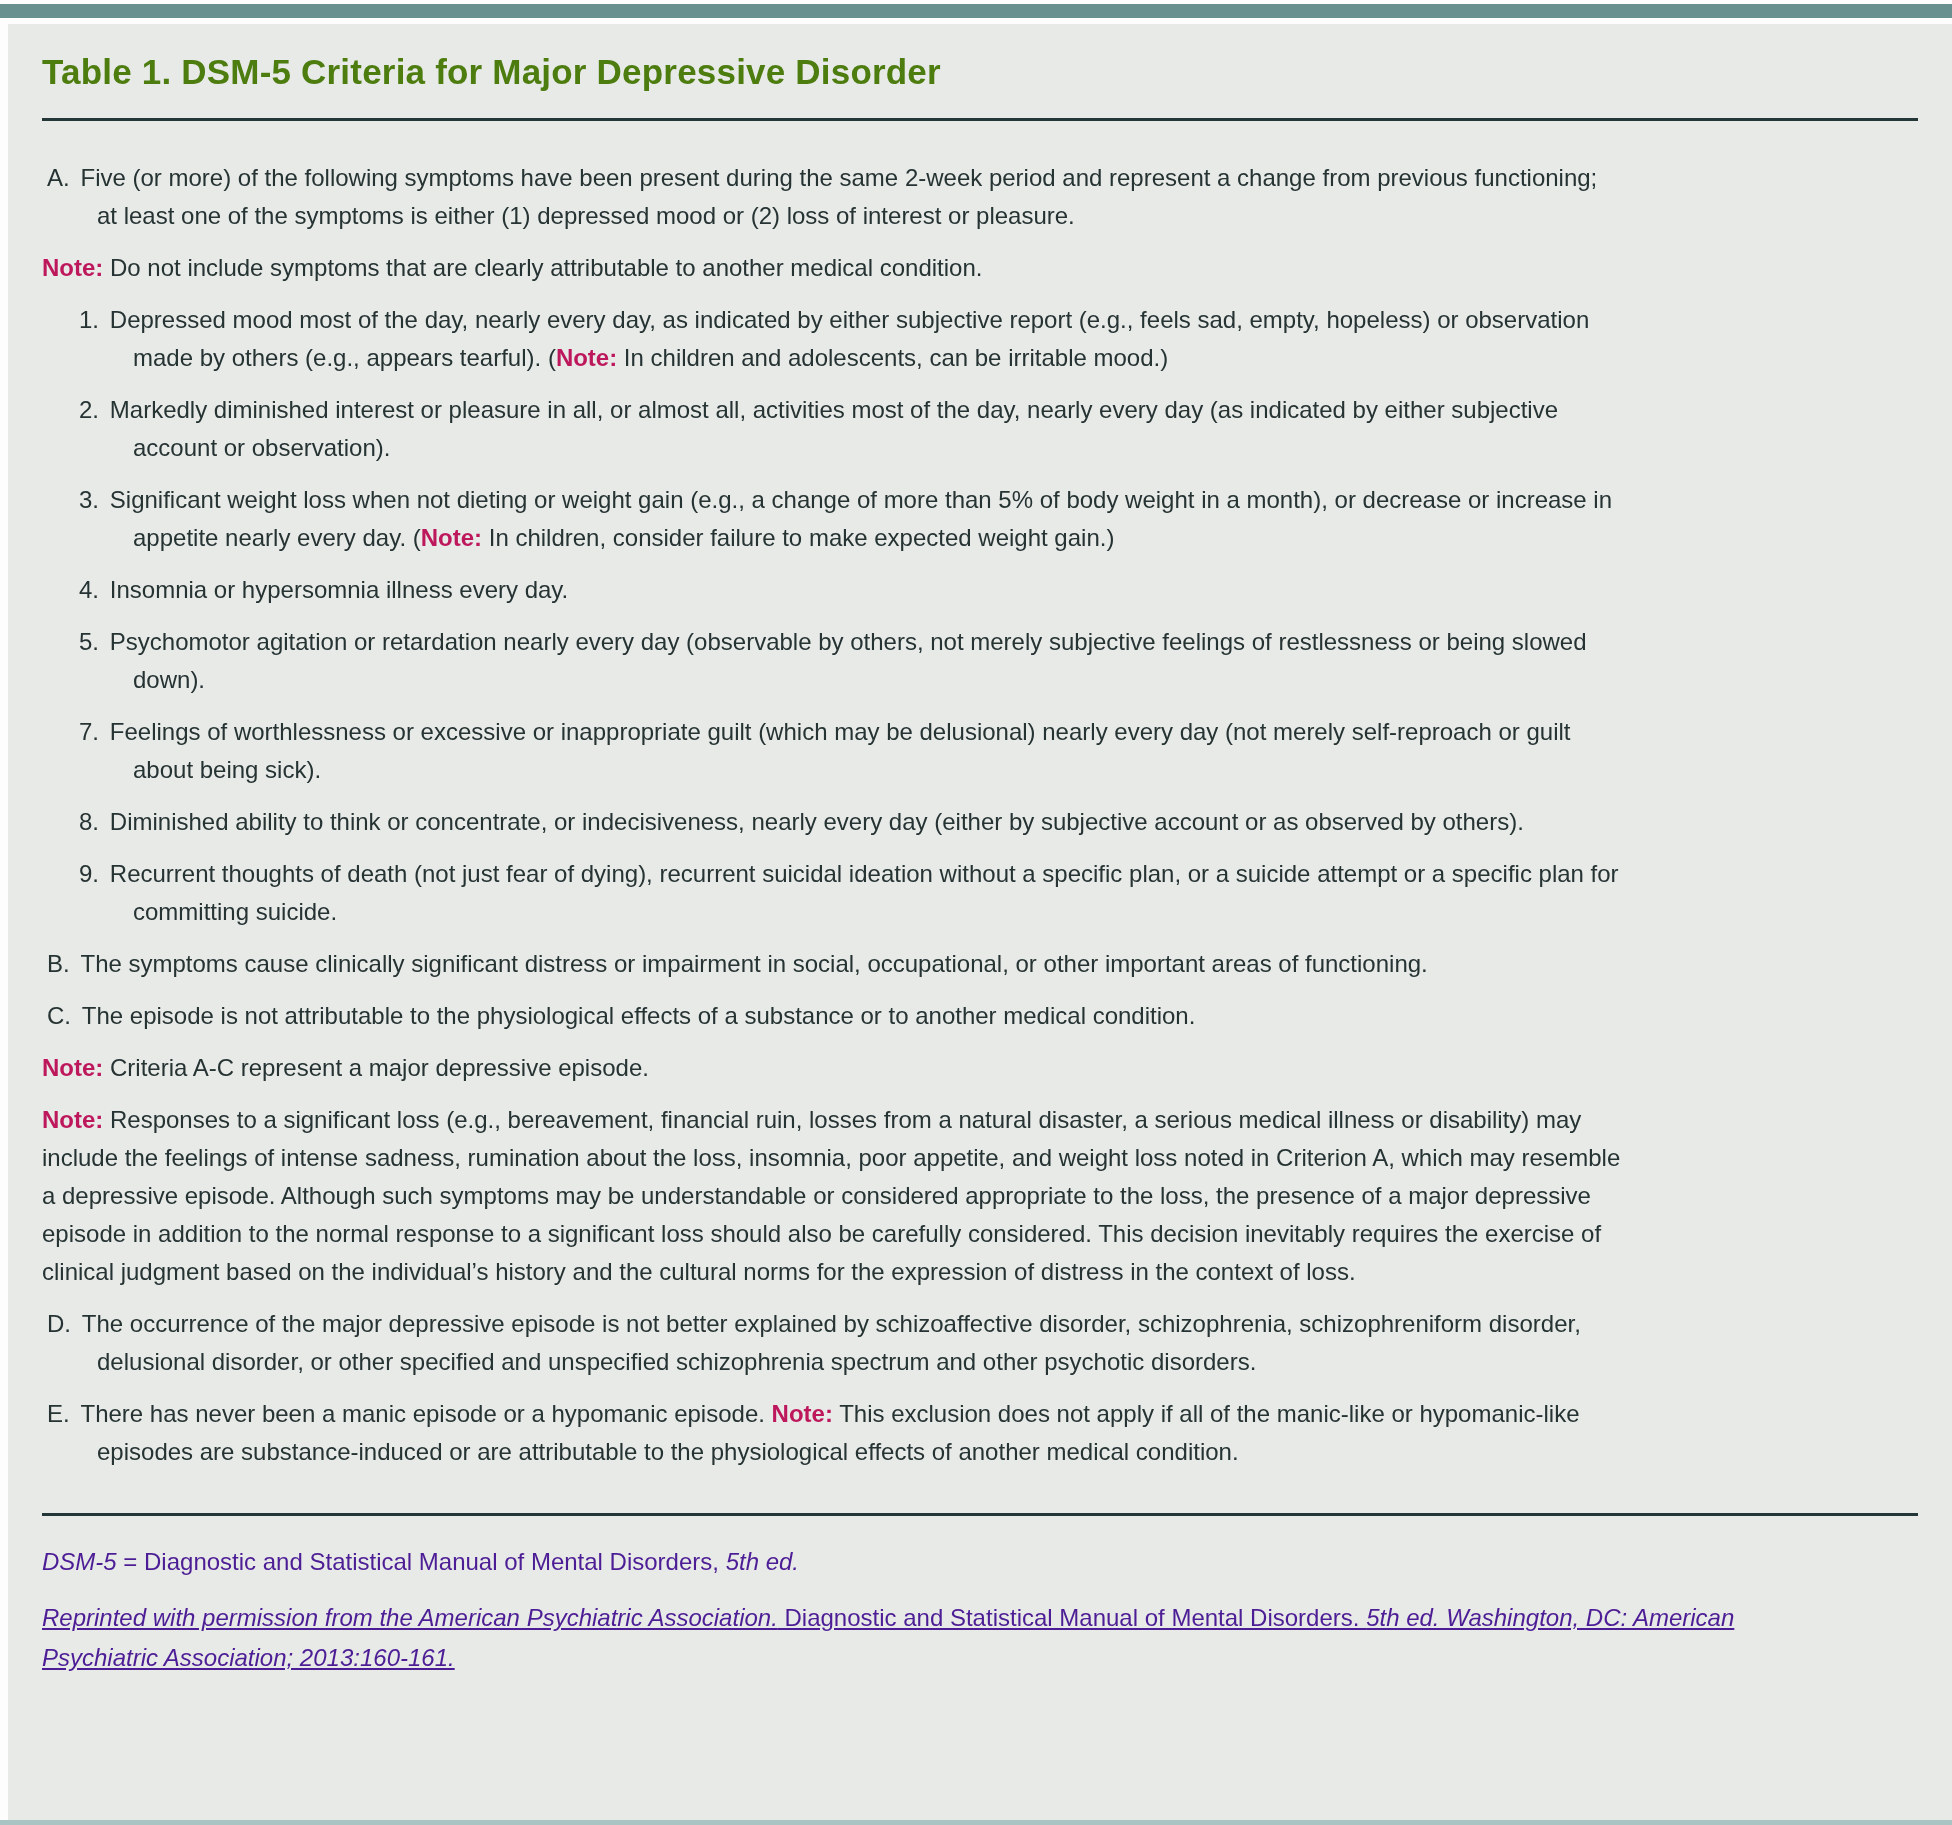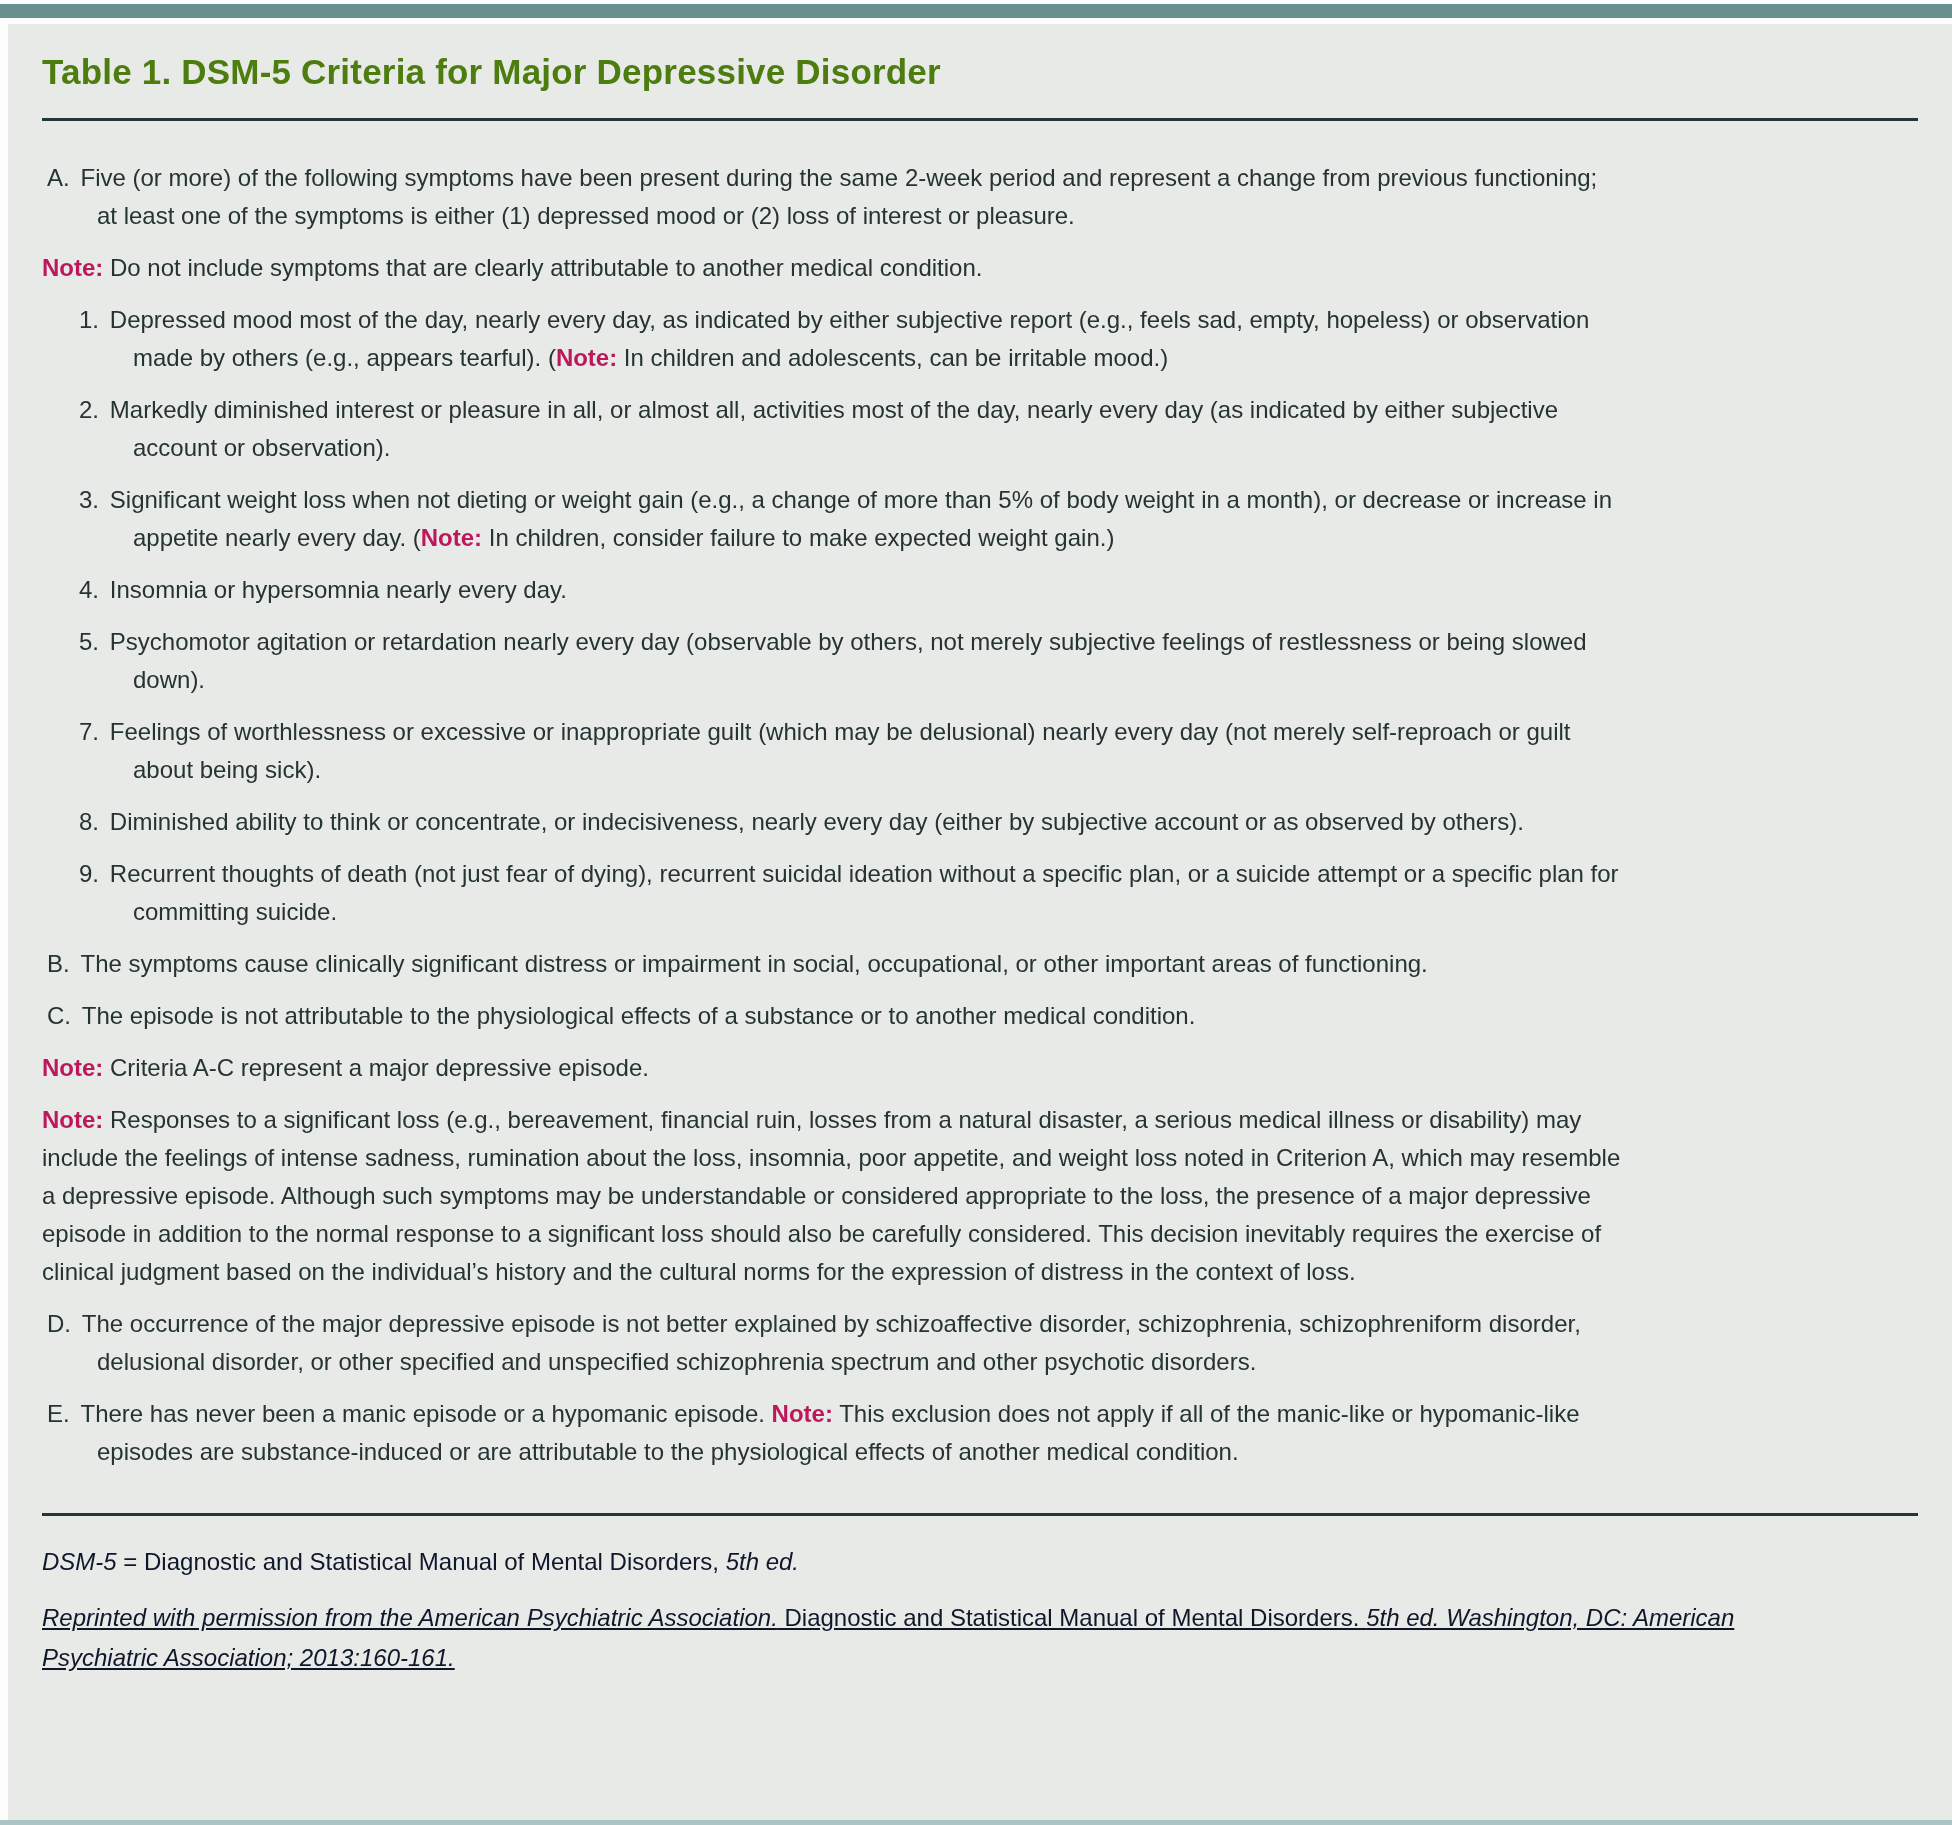--- a/index.html
+++ b/index.html
@@ -41,21 +41,21 @@
     color: #263333;
     font-size: 24px; line-height: 38px;
   }
   .item { margin: 14px 0 0 0; }
   .item:first-child { margin-top: 0; }
   .lettered { padding-left: 50px; text-indent: -50px; margin-left: 5px; }
   .numbered { padding-left: 86px; text-indent: -54px; margin-left: 5px; }
   .plain    { padding-left: 0; text-indent: 0; }
   .lbl { margin-right: 0.45em; }
   b { color: #be185d; }
-  .footnotes { margin: 26px 0 0 8px; color: #0f172a; }
+  .footnotes { margin: 26px 0 0 8px; color: #4c1d95; }
   .fn {
     font-size: 24px; line-height: 40px;
     margin: 0; max-width: 1700px;
   }
   .fn + .fn { margin-top: 16px; text-decoration: underline; }
 </style>
 </head>
 <body>
 
 <div class="top-bar"></div>
@@ -71,21 +71,21 @@
     <p class="item lettered"><span class="lbl">A.</span><span>Five (or more) of the following symptoms have been present during the same 2-week period and represent a change from previous functioning; at least one of the symptoms is either (1) depressed mood or (2) loss of interest or pleasure.</span></p>
 
     <p class="item plain"><b>Note:</b><span> Do not include symptoms that are clearly attributable to another medical condition.</span></p>
 
     <p class="item numbered"><span class="lbl">1.</span><span>Depressed mood most of the day, nearly every day, as indicated by either subjective report (e.g., feels sad, empty, hopeless) or observation made by others (e.g., appears tearful). (</span><b>Note:</b><span> In children and adolescents, can be irritable mood.)</span></p>
 
     <p class="item numbered"><span class="lbl">2.</span><span>Markedly diminished interest or pleasure in all, or almost all, activities most of the day, nearly every day (as indicated by either subjective account or observation).</span></p>
 
     <p class="item numbered"><span class="lbl">3.</span><span>Significant weight loss when not dieting or weight gain (e.g., a change of more than 5% of body weight in a month), or decrease or increase in appetite nearly every day. (</span><b>Note:</b><span> In children, consider failure to make expected weight gain.)</span></p>
 
-    <p class="item numbered"><span class="lbl">4.</span><span>Insomnia or hypersomnia nearly every day.</span></p>
+    <p class="item numbered"><span class="lbl">4.</span><span>Insomnia or hypersomnia illness every day.</span></p>
 
     <p class="item numbered"><span class="lbl">5.</span><span>Psychomotor agitation or retardation nearly every day (observable by others, not merely subjective feelings of restlessness or being slowed down).</span></p>
 
 
     <p class="item numbered"><span class="lbl">7.</span><span>Feelings of worthlessness or excessive or inappropriate guilt (which may be delusional) nearly every day (not merely self-reproach or guilt about being sick).</span></p>
 
     <p class="item numbered"><span class="lbl">8.</span><span>Diminished ability to think or concentrate, or indecisiveness, nearly every day (either by subjective account or as observed by others).</span></p>
 
     <p class="item numbered"><span class="lbl">9.</span><span>Recurrent thoughts of death (not just fear of dying), recurrent suicidal ideation without a specific plan, or a suicide attempt or a specific plan for committing suicide.</span></p>
 

